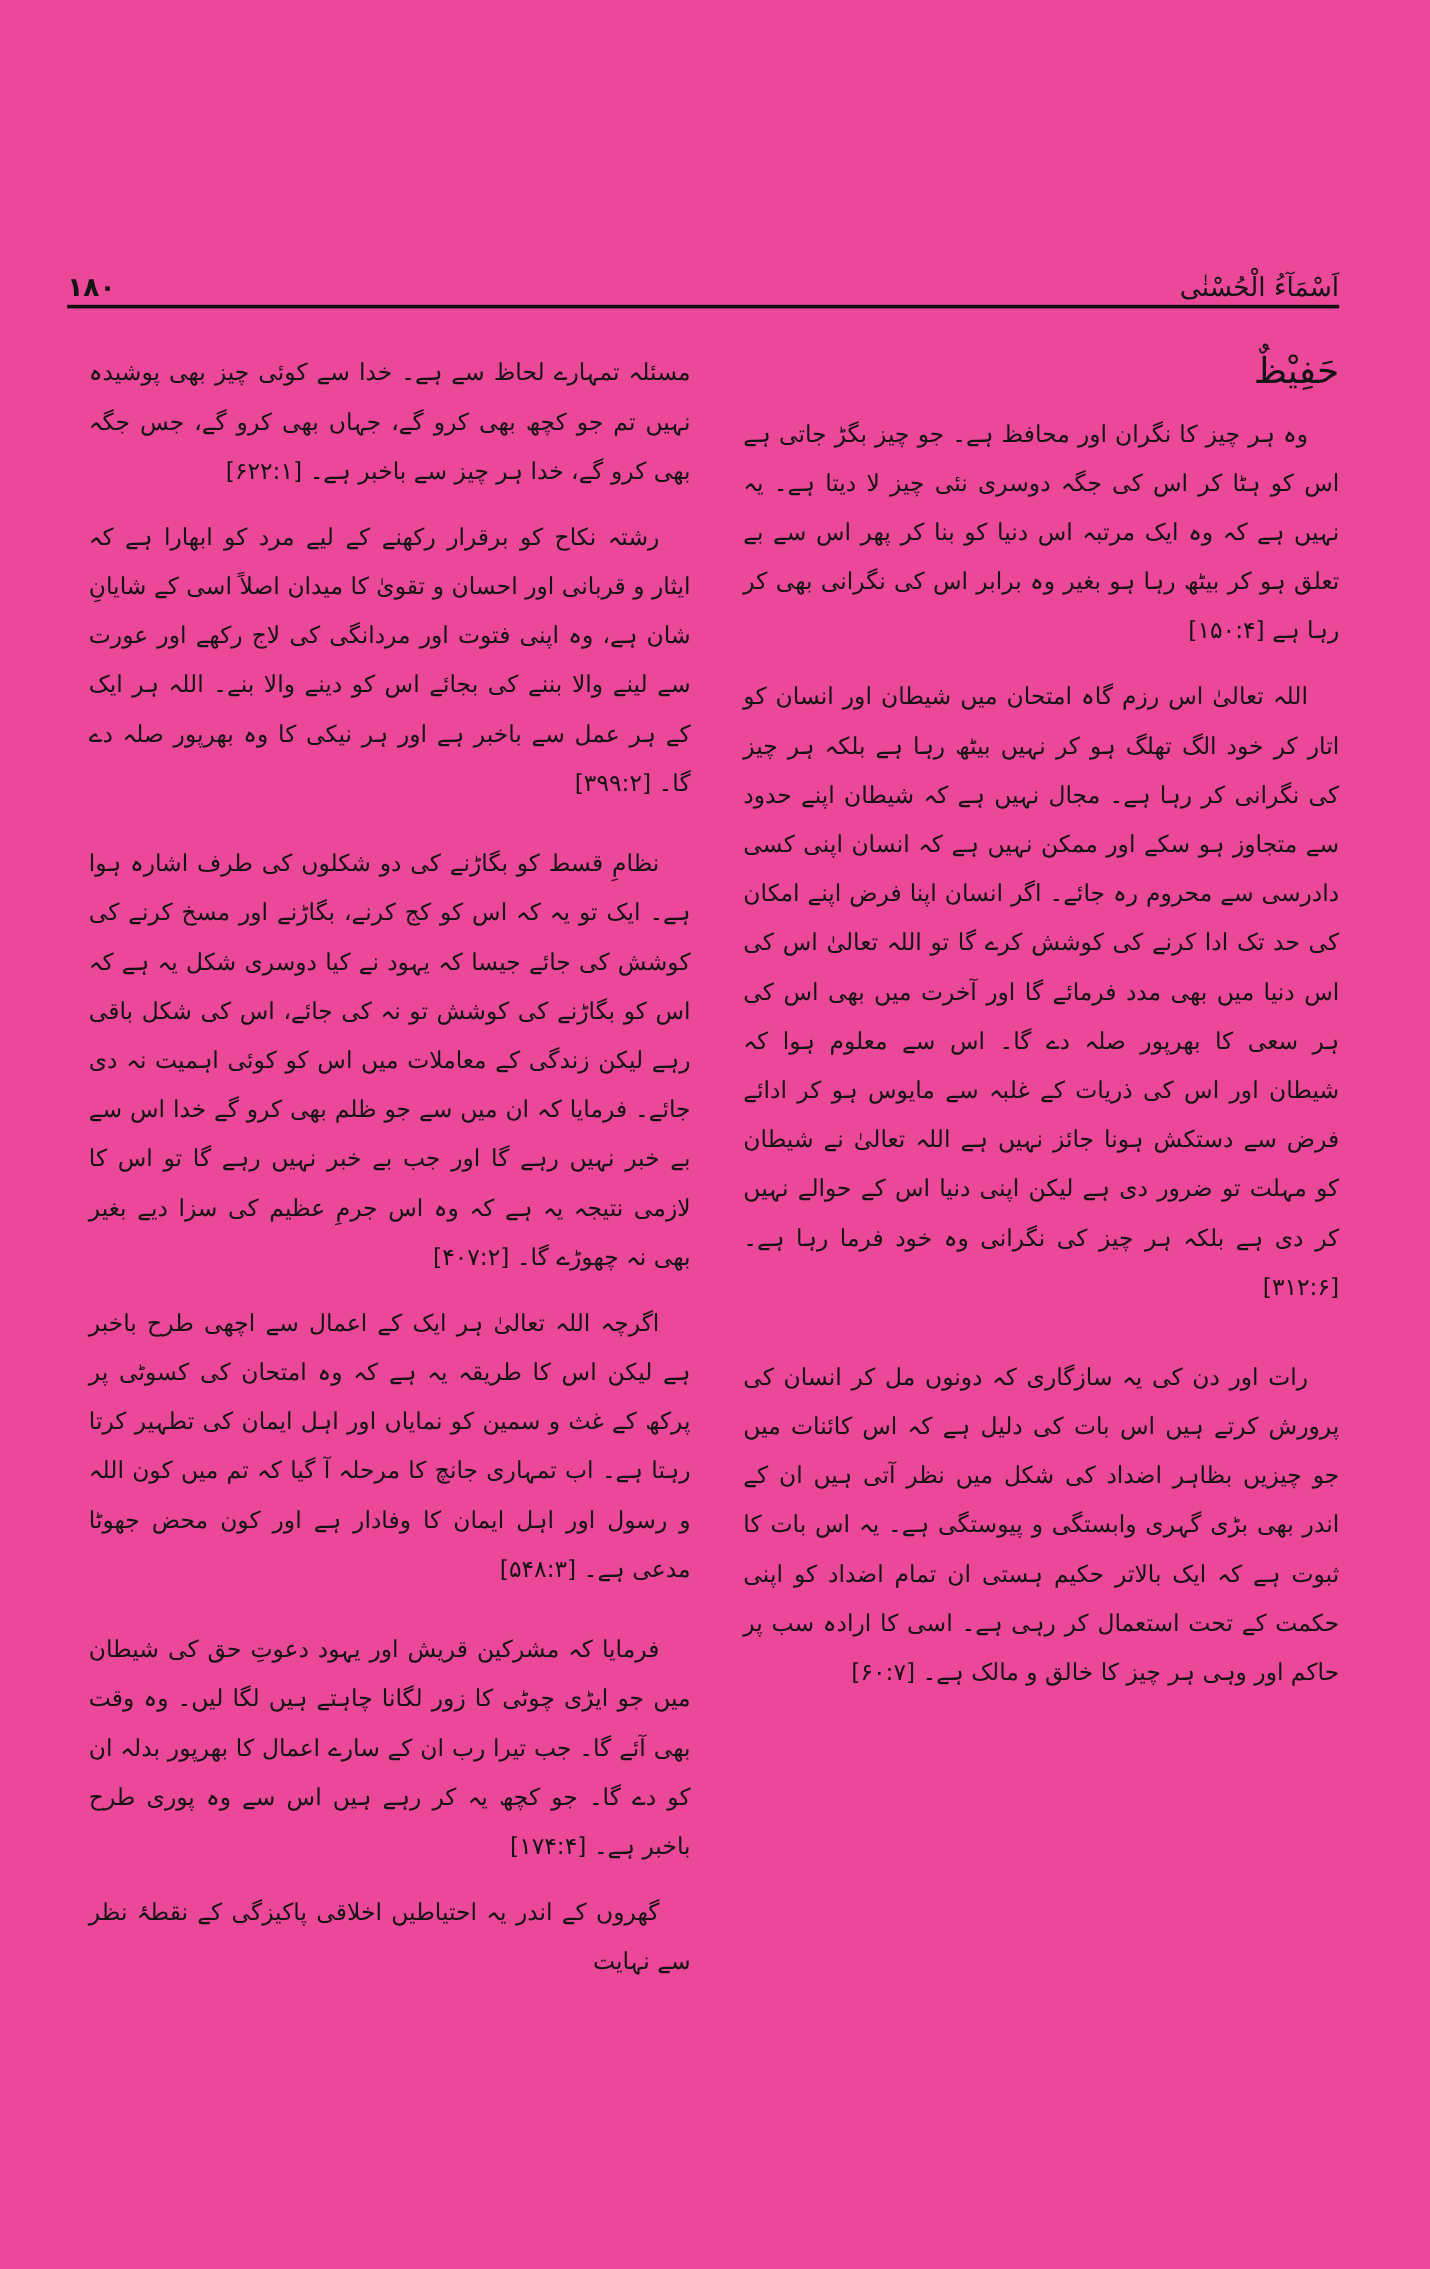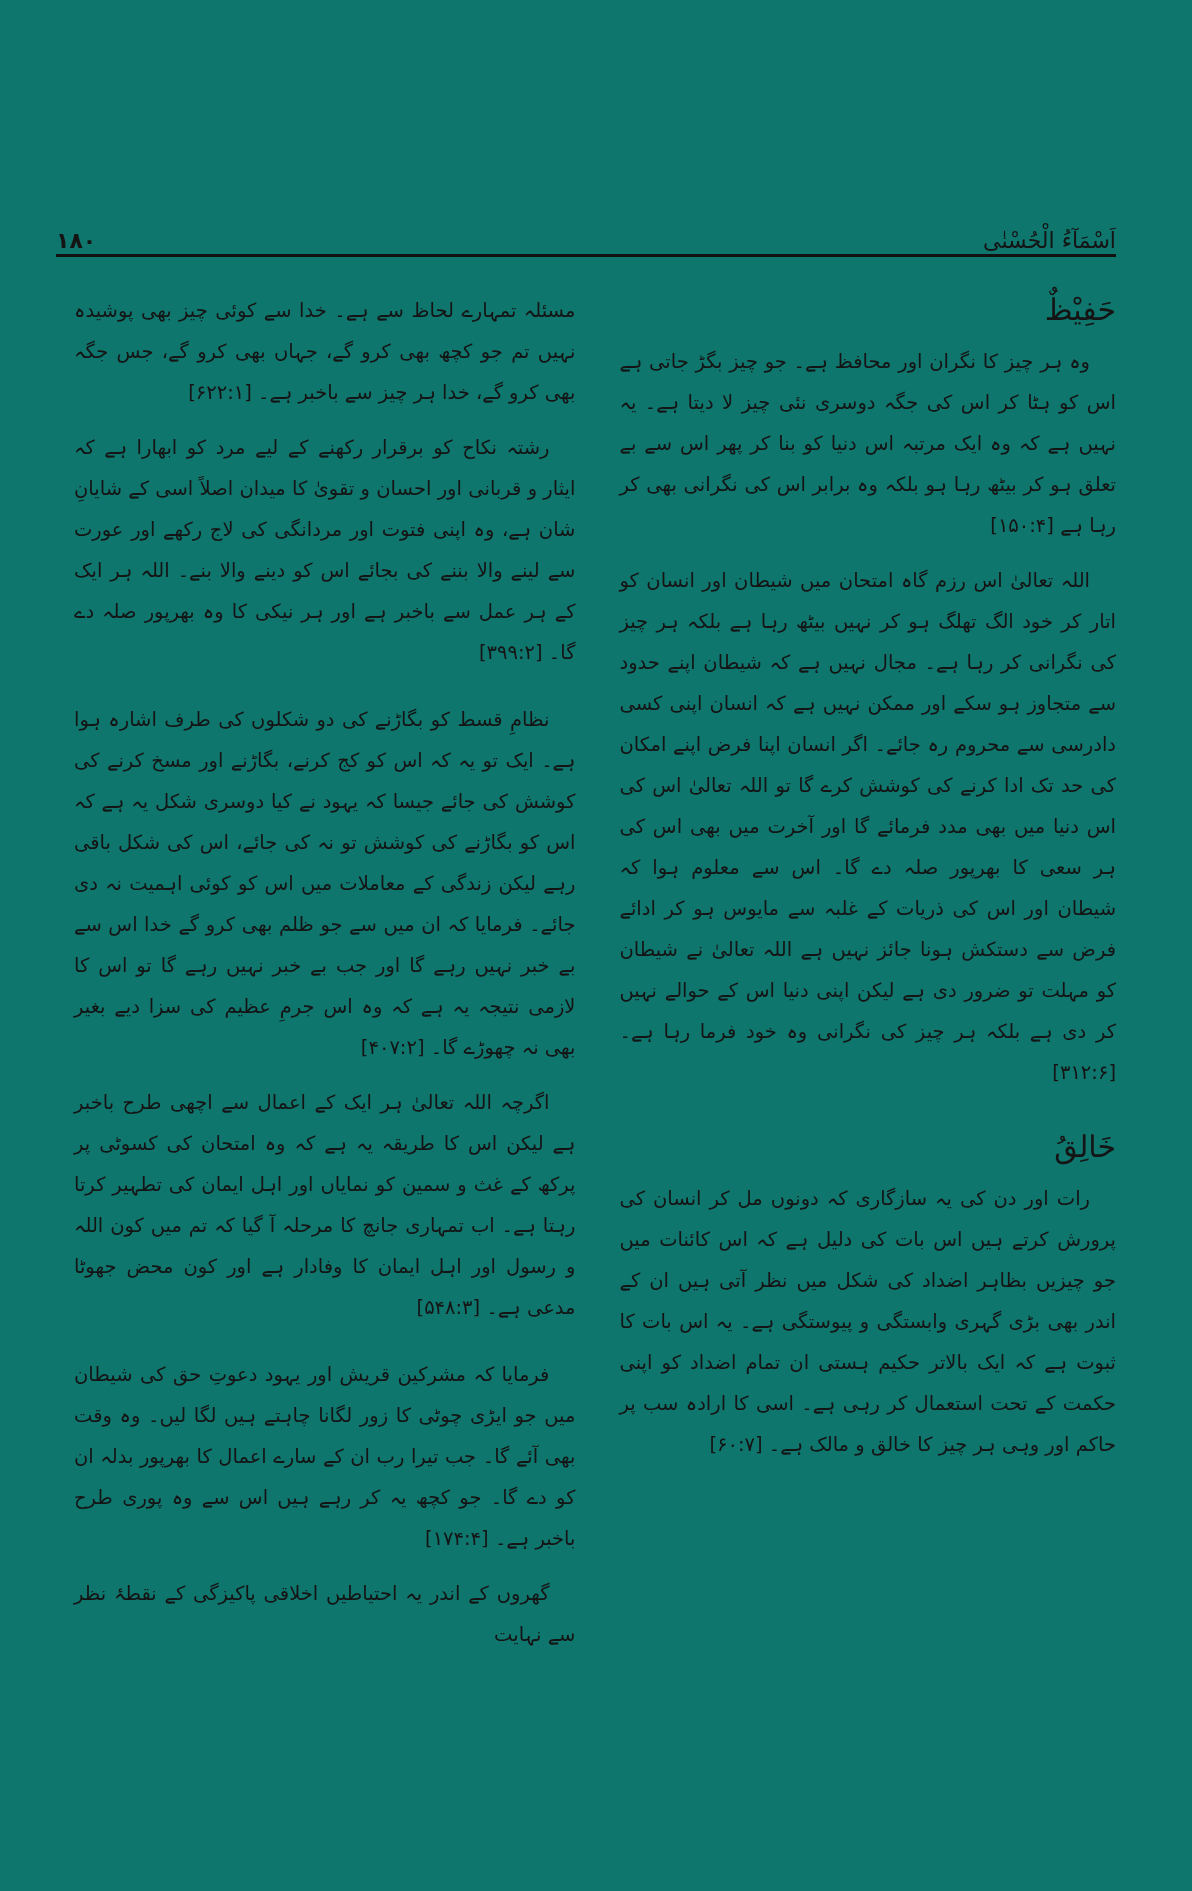--- a/index.html
+++ b/index.html
@@ -13,21 +13,21 @@
       position: relative;
       overflow: hidden;
       font-family: "DejaVu Sans", sans-serif;
       color: #141414;
     }
     .page {
       position: absolute;
       left: 0; top: 0;
       width: 1192px;
       height: 1891px;
-      background: #0f766e;
+      background: #ec4899;
     }
     .running-header {
       position: absolute;
       left: 56px;
       right: 76px;
       top: 222px;
       height: 30px;
       display: flex;
       justify-content: space-between;
       align-items: flex-end;
@@ -103,31 +103,30 @@
   </div>
   <div class="header-rule"></div>
 
   <div class="columns">
 
     <div class="column column-right">
 
       <div class="section">
         <h2 class="section-heading">حَفِیْظٌ</h2>
         <p class="para">
-          <span>وہ ہر چیز کا نگران اور محافظ ہے۔ جو چیز بگڑ جاتی ہے اس کو ہٹا کر اس کی جگہ دوسری نئی چیز لا دیتا ہے۔ یہ نہیں ہے کہ وہ ایک مرتبہ اس دنیا کو بنا کر پھر اس سے بے تعلق ہو کر بیٹھ رہا ہو بلکہ وہ برابر اس کی نگرانی بھی کر رہا ہے</span>
+          <span>وہ ہر چیز کا نگران اور محافظ ہے۔ جو چیز بگڑ جاتی ہے اس کو ہٹا کر اس کی جگہ دوسری نئی چیز لا دیتا ہے۔ یہ نہیں ہے کہ وہ ایک مرتبہ اس دنیا کو بنا کر پھر اس سے بے تعلق ہو کر بیٹھ رہا ہو بغیر وہ برابر اس کی نگرانی بھی کر رہا ہے</span>
           <span class="ref">[۱۵۰:۴]</span>
         </p>
         <p class="para">
           <span>اللہ تعالیٰ اس رزم گاہ امتحان میں شیطان اور انسان کو اتار کر خود الگ تھلگ ہو کر نہیں بیٹھ رہا ہے بلکہ ہر چیز کی نگرانی کر رہا ہے۔ مجال نہیں ہے کہ شیطان اپنے حدود سے متجاوز ہو سکے اور ممکن نہیں ہے کہ انسان اپنی کسی دادرسی سے محروم رہ جائے۔ اگر انسان اپنا فرض اپنے امکان کی حد تک ادا کرنے کی کوشش کرے گا تو اللہ تعالیٰ اس کی اس دنیا میں بھی مدد فرمائے گا اور آخرت میں بھی اس کی ہر سعی کا بھرپور صلہ دے گا۔ اس سے معلوم ہوا کہ شیطان اور اس کی ذریات کے غلبہ سے مایوس ہو کر ادائے فرض سے دستکش ہونا جائز نہیں ہے اللہ تعالیٰ نے شیطان کو مہلت تو ضرور دی ہے لیکن اپنی دنیا اس کے حوالے نہیں کر دی ہے بلکہ ہر چیز کی نگرانی وہ خود فرما رہا ہے۔</span>
           <span class="ref">[۳۱۲:۶]</span>
         </p>
       </div>
 
       <div class="section">
-        <h2 class="section-heading">خَالِقُ</h2>
         <p class="para">
           <span>رات اور دن کی یہ سازگاری کہ دونوں مل کر انسان کی پرورش کرتے ہیں اس بات کی دلیل ہے کہ اس کائنات میں جو چیزیں بظاہر اضداد کی شکل میں نظر آتی ہیں ان کے اندر بھی بڑی گہری وابستگی و پیوستگی ہے۔ یہ اس بات کا ثبوت ہے کہ ایک بالاتر حکیم ہستی ان تمام اضداد کو اپنی حکمت کے تحت استعمال کر رہی ہے۔ اسی کا ارادہ سب پر حاکم اور وہی ہر چیز کا خالق و مالک ہے۔</span>
           <span class="ref">[۶۰:۷]</span>
         </p>
       </div>
 
       <div class="section">
       </div>
     </div>
 

